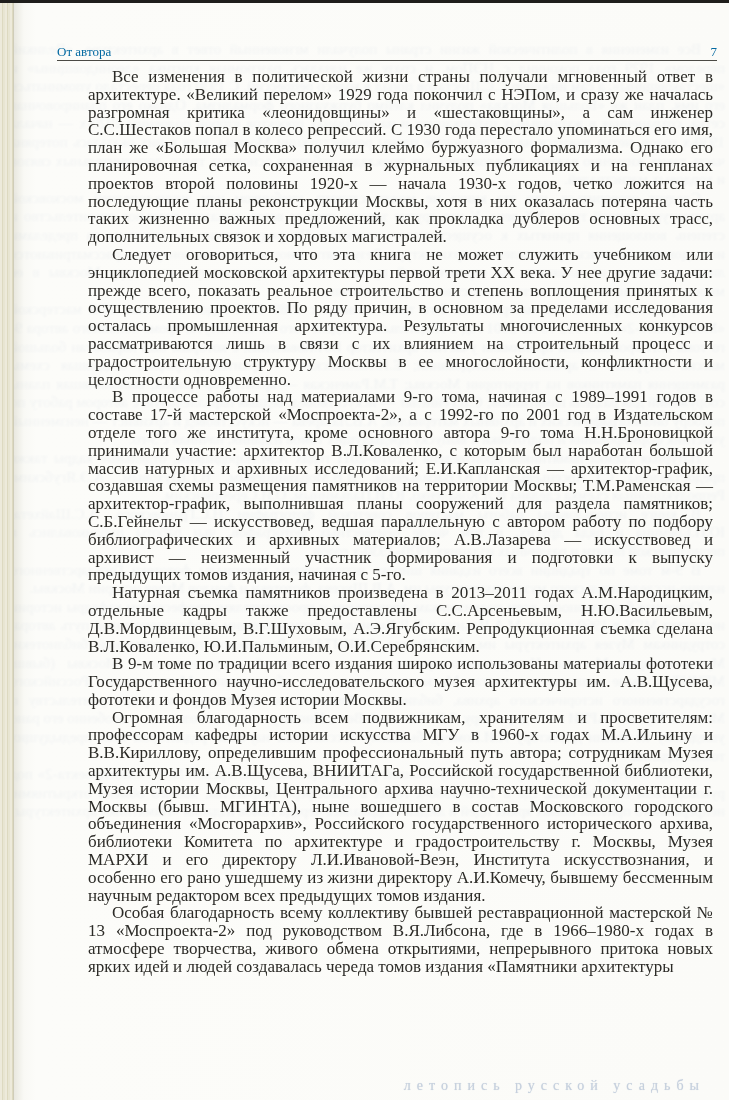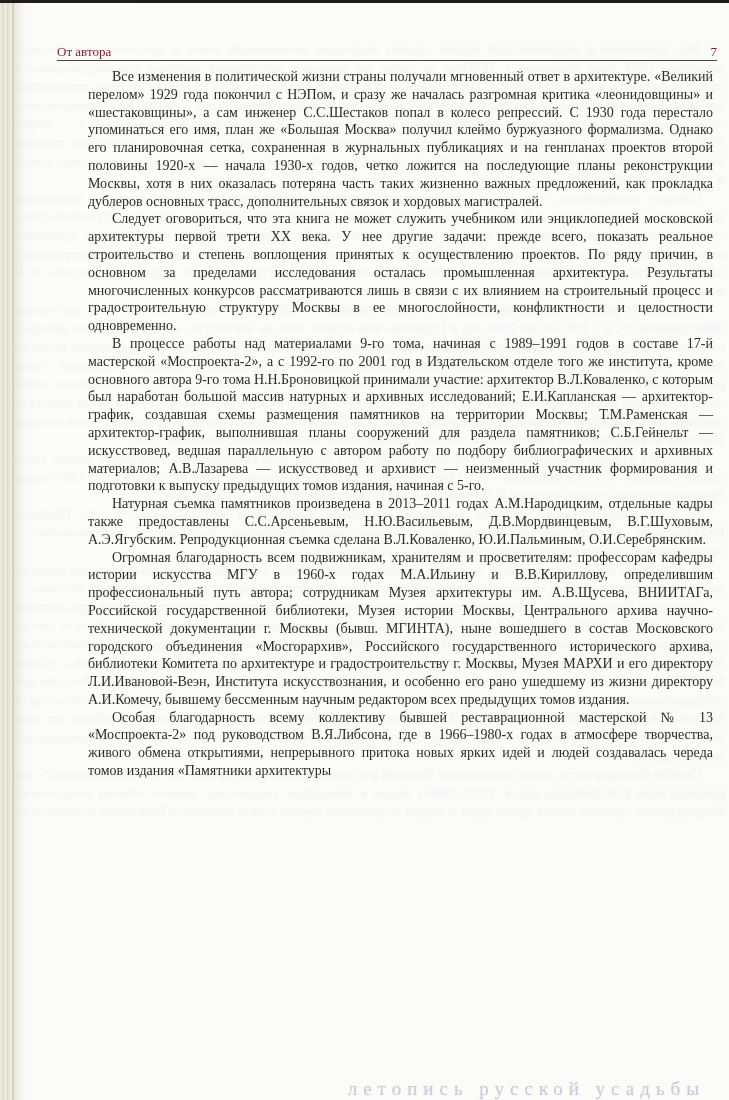--- a/index.html
+++ b/index.html
@@ -26,32 +26,32 @@
     position:absolute;left:10px;right:4px;top:40px;bottom:10px;z-index:2;
     transform:scaleX(-1);
     opacity:0.05;filter:blur(1.1px);
     color:#3d5f97;font-size:15px;line-height:18.6px;text-align:justify;
     pointer-events:none;
   }
   .bleedthrough p{margin:0;text-indent:24px;}
   .running-head{
     position:absolute;left:57px;right:12px;top:44px;z-index:4;
     display:flex;justify-content:space-between;align-items:flex-end;
-    font-size:13px;color:#7f1d1d;
+    font-size:13px;color:#0369a1;
   }
   .head-rule{position:absolute;left:57px;right:12px;top:60px;height:1px;background:#4b4a45;z-index:4;}
   .body-text{
     position:absolute;left:88px;top:68px;width:625px;z-index:3;
-    font-size:14px;line-height:17.8px;text-align:justify;
+    font-size:17px;line-height:17.8px;text-align:justify;
     color:#2c2b27;
   }
   .body-text p{margin:0;text-indent:24px;}
   .watermark{
     position:absolute;right:24px;top:1078px;z-index:3;
-    font-size:19px;letter-spacing:6px;color:#c6d0dd;
+    font-size:14px;letter-spacing:6px;color:#c6d0dd;
     text-shadow:0 0 1px #d4dce6;
     white-space:nowrap;
   }
 </style>
 </head>
 <body>
 
 <div class="scan-top-edge"></div>
 <div class="scan-left-strip"></div>
 <div class="page"></div>
@@ -73,17 +73,18 @@
   <span>7</span>
 </div>
 <div class="head-rule"></div>
 
 <div class="body-text">
 
 <p>Все изменения в политической жизни страны получали мгновенный ответ в архитектуре. «Великий перелом» 1929 года покончил с НЭПом, и сразу же началась разгромная критика «леонидовщины» и «шестаковщины», а сам инженер С.С.Шестаков попал в колесо репрессий. С 1930 года перестало упоминаться его имя, план же «Большая Москва» получил клеймо буржуазного формализма. Однако его планировочная сетка, сохраненная в журнальных публикациях и на генпланах проектов второй половины 1920-х — начала 1930-х годов, четко ложится на последующие планы реконструкции Москвы, хотя в них оказалась потеряна часть таких жизненно важных предложений, как прокладка дублеров основных трасс, дополнительных связок и хордовых магистралей.</p>
     <p>Следует оговориться, что эта книга не может служить учебником или энциклопедией московской архитектуры первой трети XX века. У нее другие задачи: прежде всего, показать реальное строительство и степень воплощения принятых к осуществлению проектов. По ряду причин, в основном за пределами исследования осталась промышленная архитектура. Результаты многочисленных конкурсов рассматриваются лишь в связи с их влиянием на строительный процесс и градостроительную структуру Москвы в ее многослойности, конфликтности и целостности одновременно.</p>
     <p>В процессе работы над материалами 9-го тома, начиная с 1989–1991 годов в составе 17-й мастерской «Моспроекта-2», а с 1992-го по 2001 год в Издательском отделе того же института, кроме основного автора 9-го тома Н.Н.Броновицкой принимали участие: архитектор В.Л.Коваленко, с которым был наработан большой массив натурных и архивных исследований; Е.И.Капланская — архитектор-график, создавшая схемы размещения памятников на территории Москвы; Т.М.Раменская — архитектор-график, выполнившая планы сооружений для раздела памятников; С.Б.Гейнельт — искусствовед, ведшая параллельную с автором работу по подбору библиографических и архивных материалов; А.В.Лазарева — искусствовед и архивист — неизменный участник формирования и подготовки к выпуску предыдущих томов издания, начиная с 5-го.</p>
     <p>Натурная съемка памятников произведена в 2013–2011 годах А.М.Народицким, отдельные кадры также предоставлены С.С.Арсеньевым, Н.Ю.Васильевым, Д.В.Мордвинцевым, В.Г.Шуховым, А.Э.Ягубским. Репродукционная съемка сделана В.Л.Коваленко, Ю.И.Пальминым, О.И.Серебрянским.</p>
+    <p>В 9-м томе по традиции всего издания широко использованы материалы фототеки Государственного научно-исследовательского музея архитектуры им. А.В.Щусева, фототеки и фондов Музея истории Москвы.</p>
     <p>Огромная благодарность всем подвижникам, хранителям и просветителям: профессорам кафедры истории искусства МГУ в 1960-х годах М.А.Ильину и В.В.Кириллову, определившим профессиональный путь автора; сотрудникам Музея архитектуры им. А.В.Щусева, ВНИИТАГа, Российской государственной библиотеки, Музея истории Москвы, Центрального архива научно-технической документации г. Москвы (бывш. МГИНТА), ныне вошедшего в состав Московского городского объединения «Мосгорархив», Российского государственного исторического архива, библиотеки Комитета по архитектуре и градостроительству г. Москвы, Музея МАРХИ и его директору Л.И.Ивановой-Веэн, Института искусствознания, и особенно его рано ушедшему из жизни директору А.И.Комечу, бывшему бессменным научным редактором всех предыдущих томов издания.</p>
     <p>Особая благодарность всему коллективу бывшей реставрационной мастерской № 13 «Моспроекта-2» под руководством В.Я.Либсона, где в 1966–1980-х годах в атмосфере творчества, живого обмена открытиями, непрерывного притока новых ярких идей и людей создавалась череда томов издания «Памятники архитектуры</p>
   </div>
 
 <div class="watermark">летопись русской усадьбы</div>
 
 </body></html>

